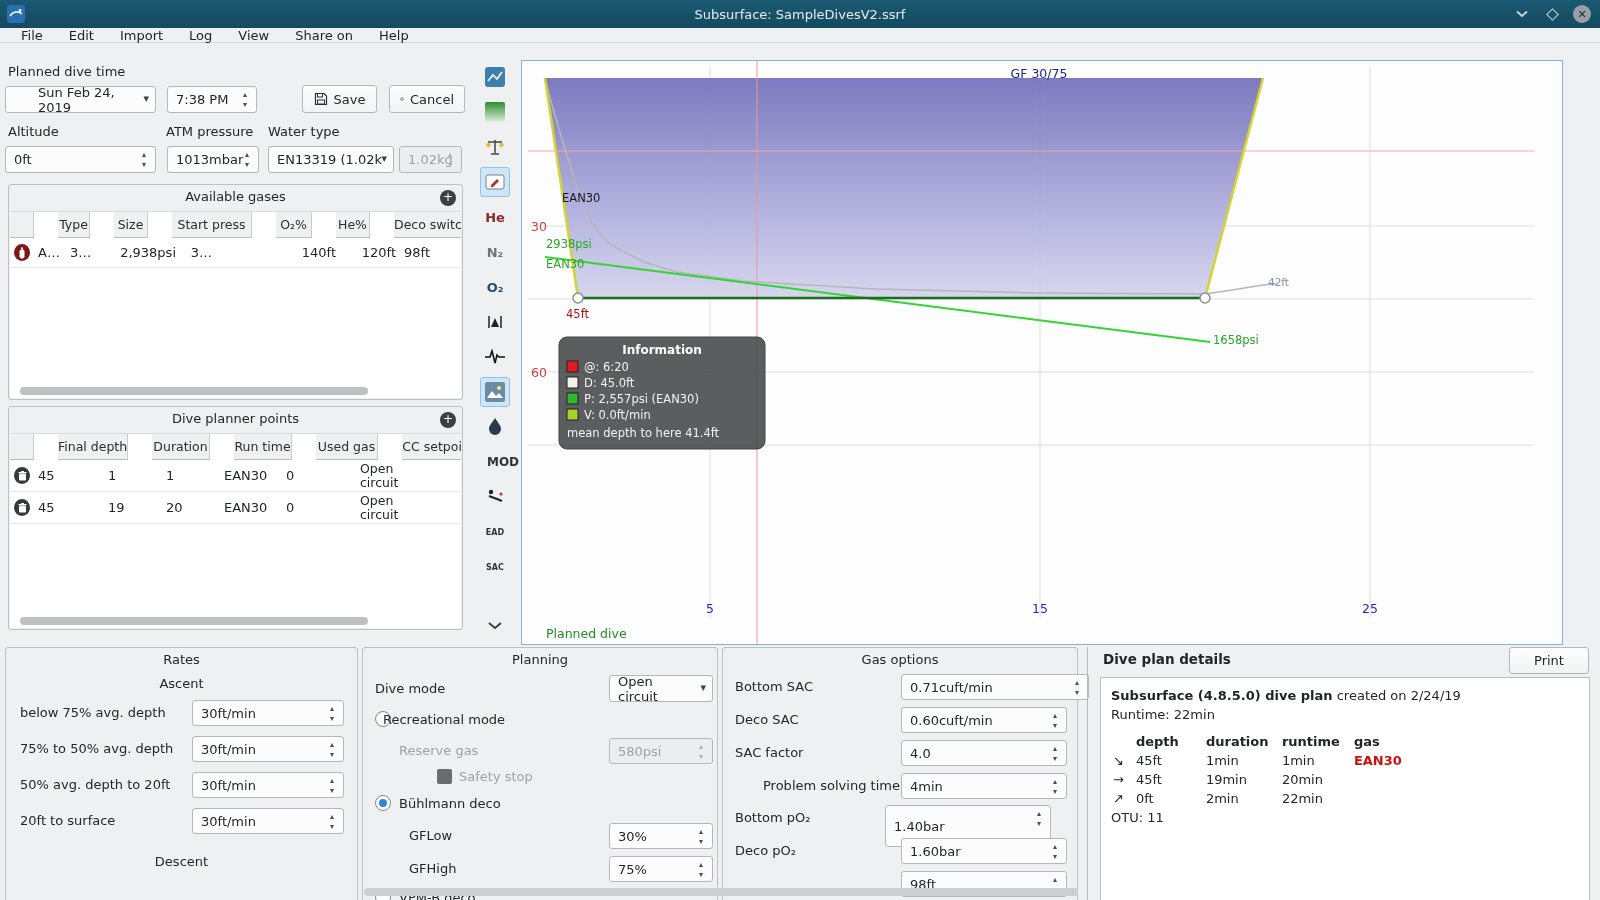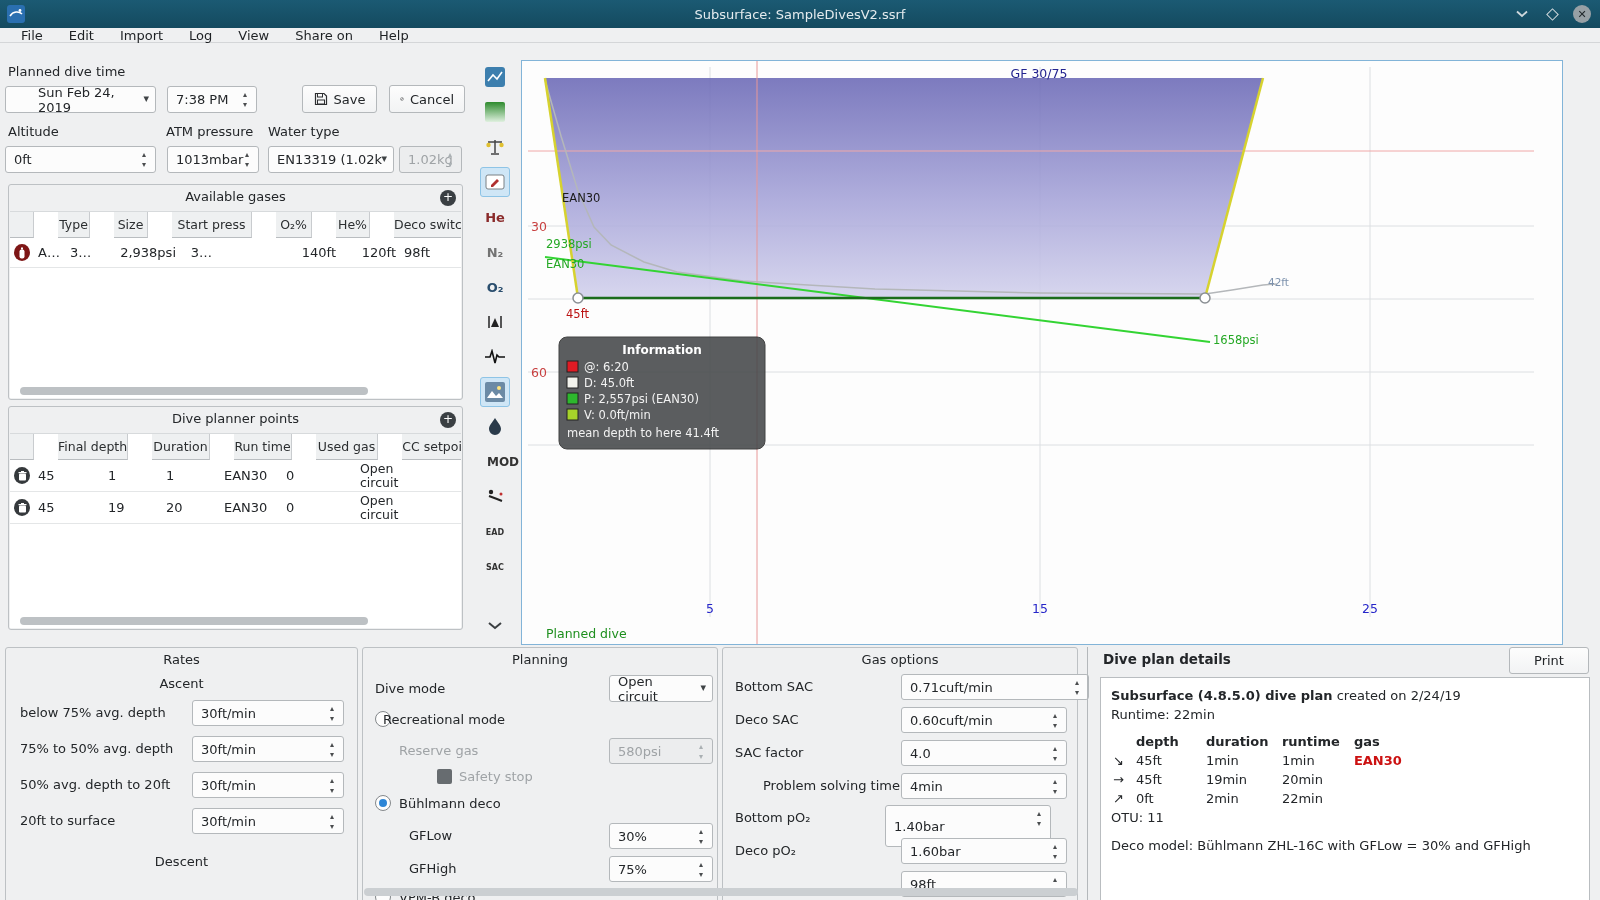--- a/index.html
+++ b/index.html
@@ -620,15 +620,14 @@
         <td>↗</td>
         <td>0ft</td>
         <td>2min</td>
         <td>22min</td>
         <td class="gas-red"></td>
       </tr>
     </tbody>
       </table>
 
     <div>OTU: 11</div>
-    <div style="margin-top:9px;white-space:nowrap;">Deco model: Bühlmann ZHL-16C with GFLow = 30% and GFHigh</div>
   </div>
 </div>
 
 </body></html>

